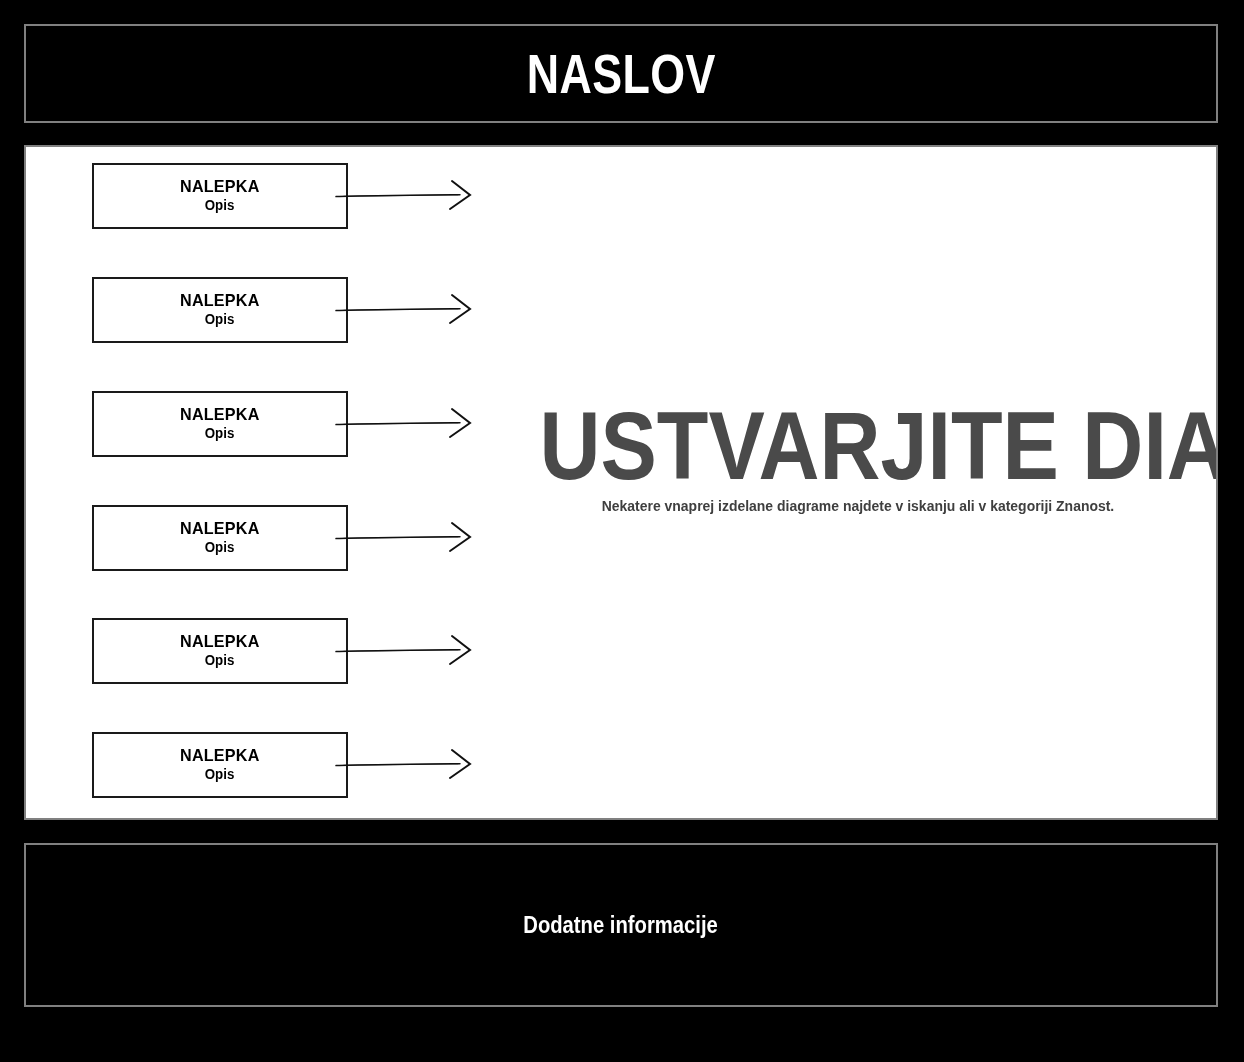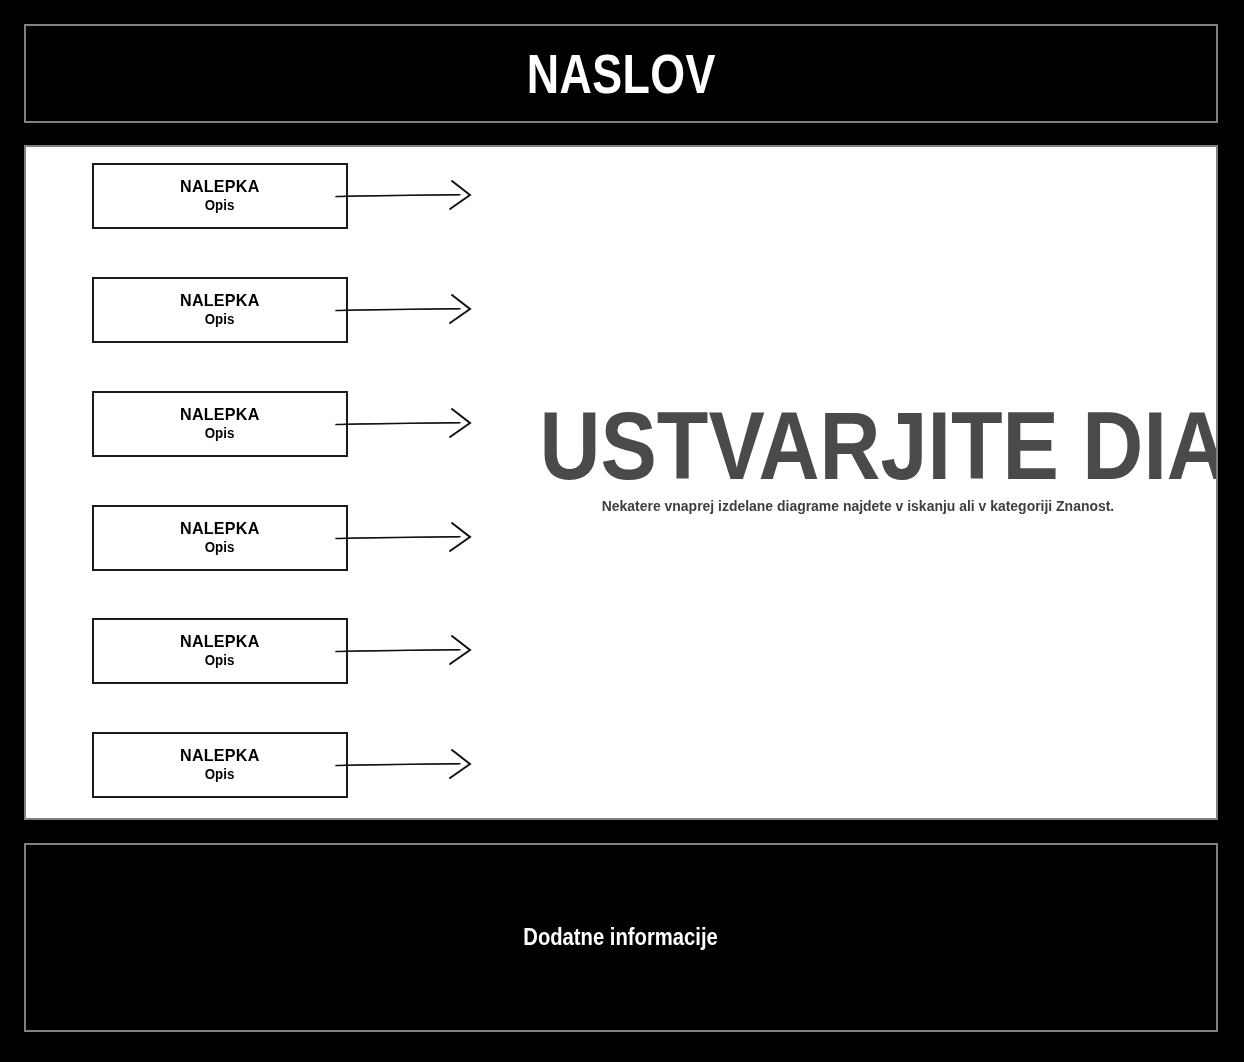--- a/index.html
+++ b/index.html
@@ -145,21 +145,21 @@
     height: 42px;
   }
   .arrow svg { display: block; }
 
   
   #footer-panel {
     position: absolute;
     left: 24px;
     top: 843px;
     width: 1194px;
-    height: 189px;
+    height: 164px;
     background: #000000;
     border: 2px solid #808080;
     box-sizing: border-box;
     display: flex;
     align-items: center;
     justify-content: center;
   }
   #footer-text {
     color: #ffffff;
     font-size: 23px;

